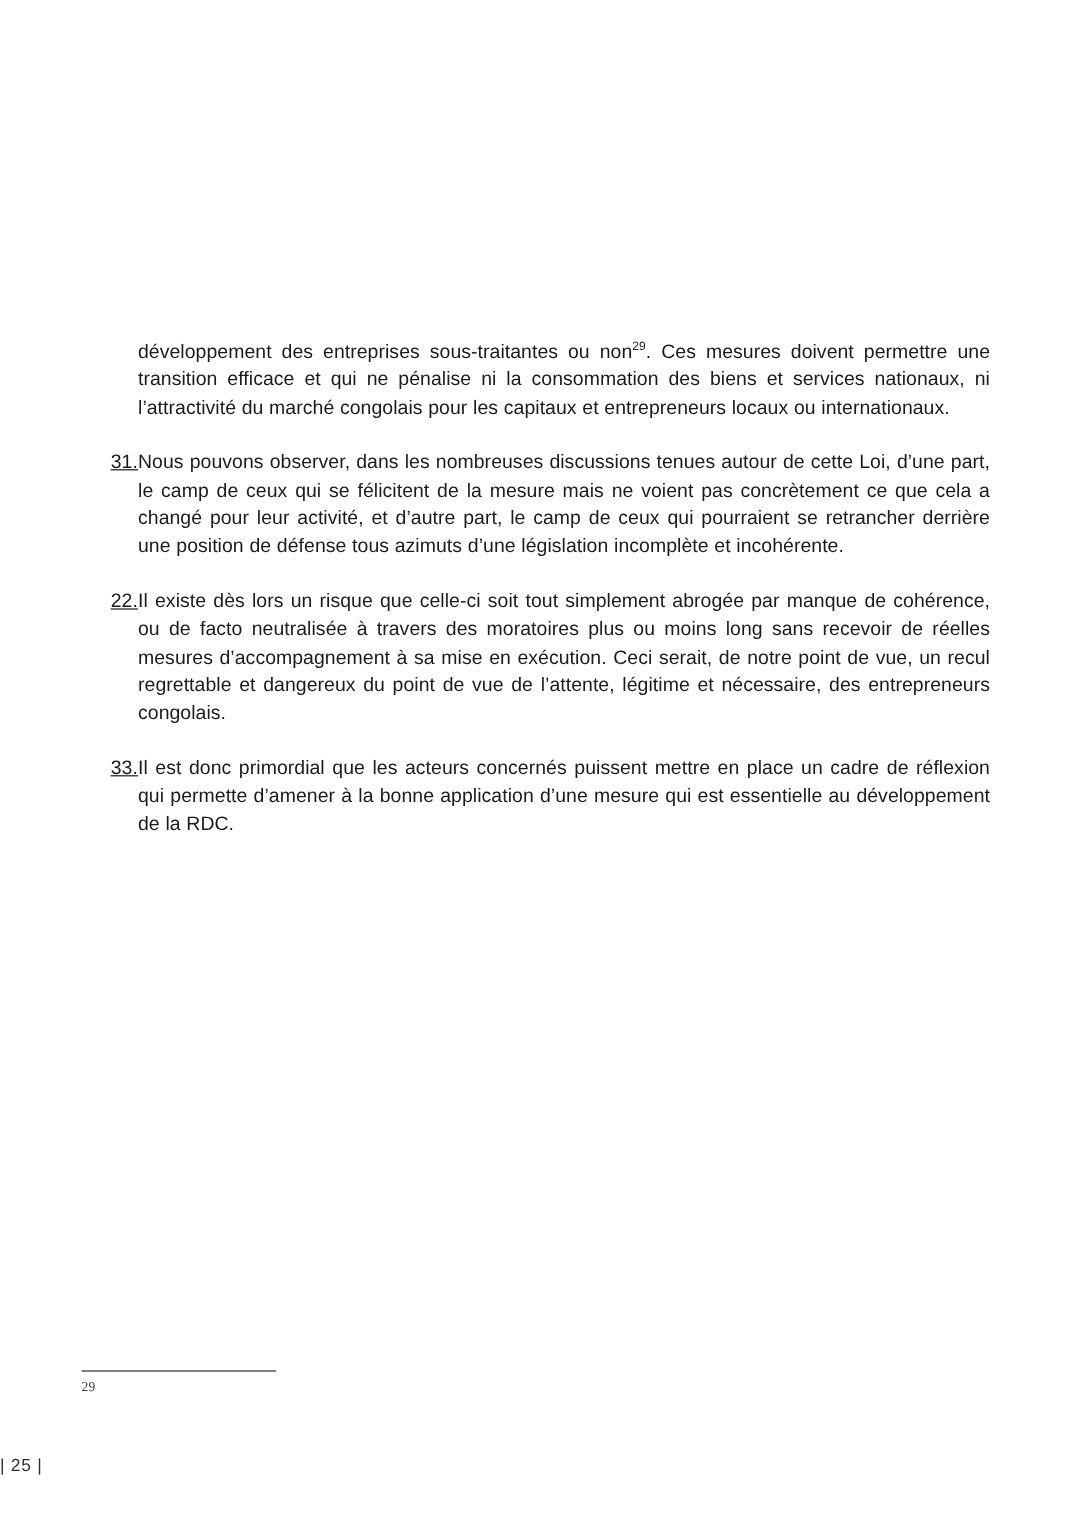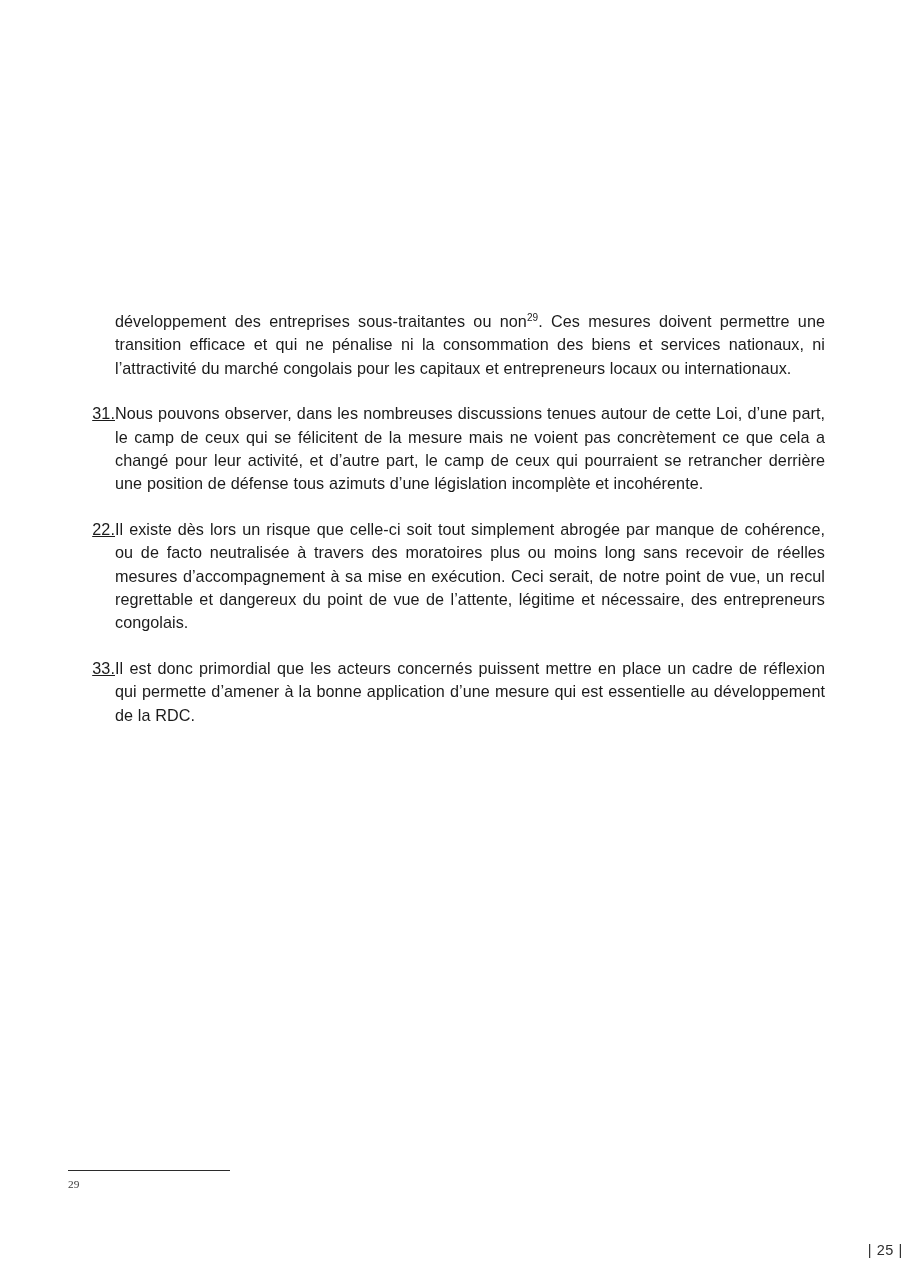--- a/index.html
+++ b/index.html
@@ -13,21 +13,20 @@
     position: relative;
     font-family: "Liberation Sans", sans-serif;
     -webkit-font-smoothing: antialiased;
   }
 
   .page {
     position: absolute;
     inset: 0;
     background: #ffffff;
     overflow: hidden;
-    margin-top: 28px;
   }
 
   
   .content {
     position: absolute;
     left: 78px;
     top: 282px;
     width: 747px;
   }
 
@@ -100,21 +99,21 @@
     letter-spacing: 0.05px;
   }
   .footnote-text .ital { font-style: italic; }
 
   
   .page-footer {
     position: absolute;
     left: 0;
     top: 1212px;
     width: 903px;
-    text-align: right;
+    text-align: left;
     font-size: 14.5px;
     line-height: 20px;
     color: #2e2e2e;
     letter-spacing: 0.6px;
   }
 </style>
 </head>
 <body>
 
 <div class="page">

